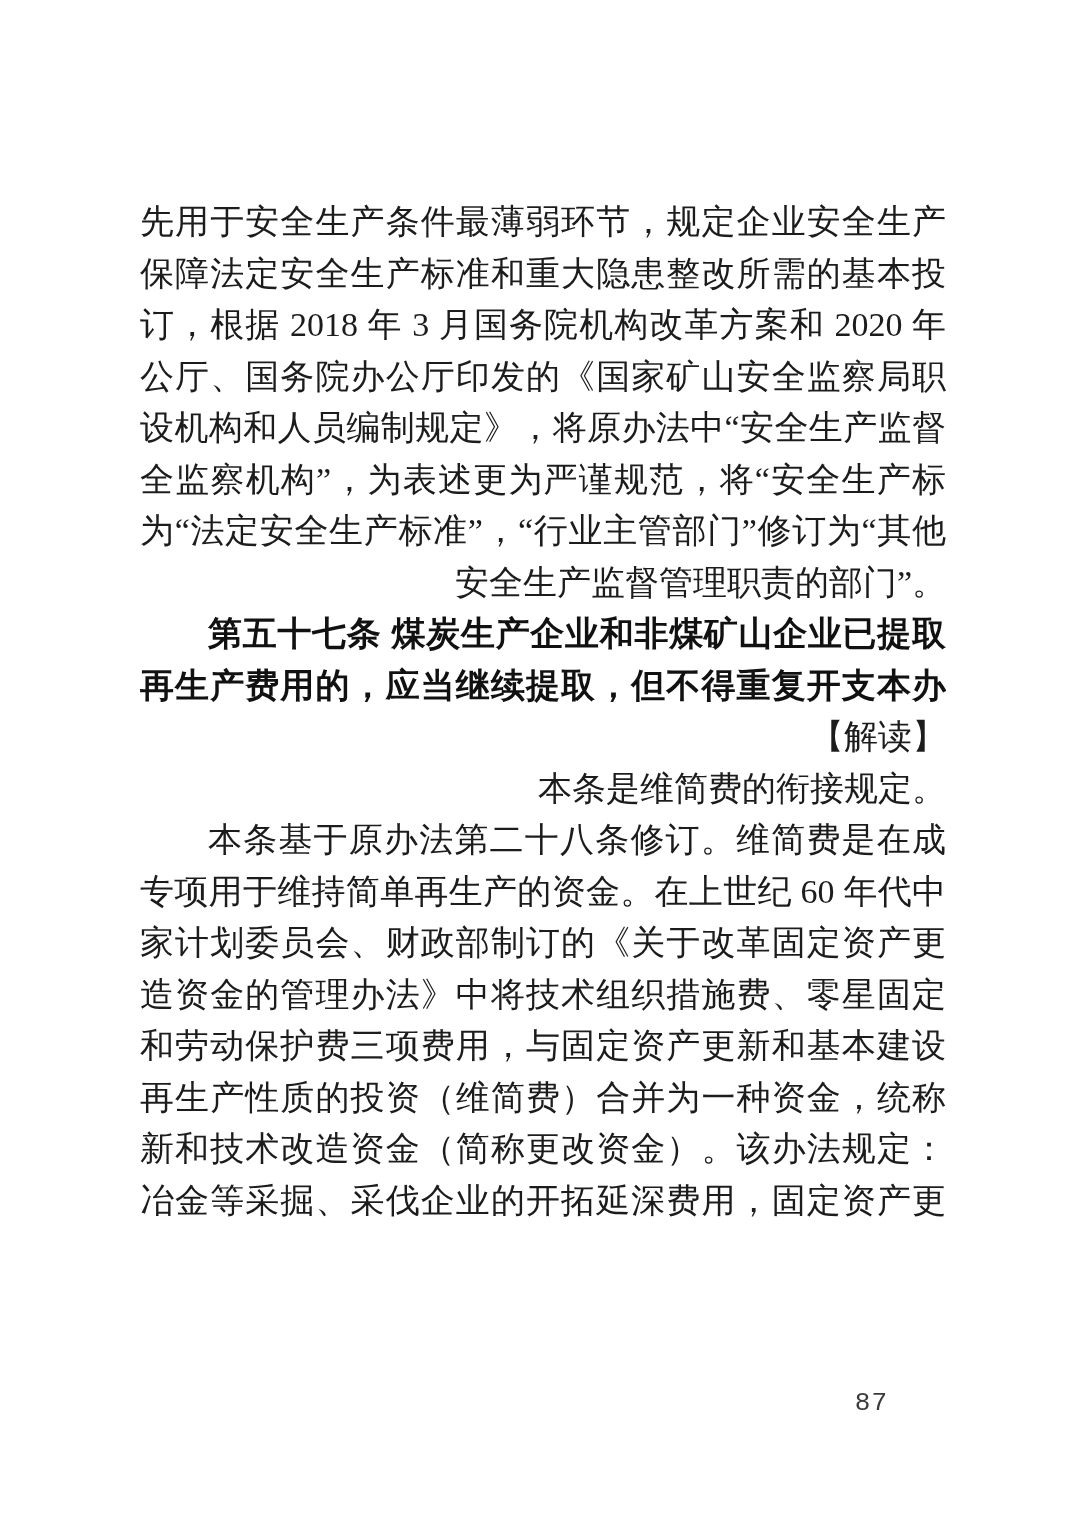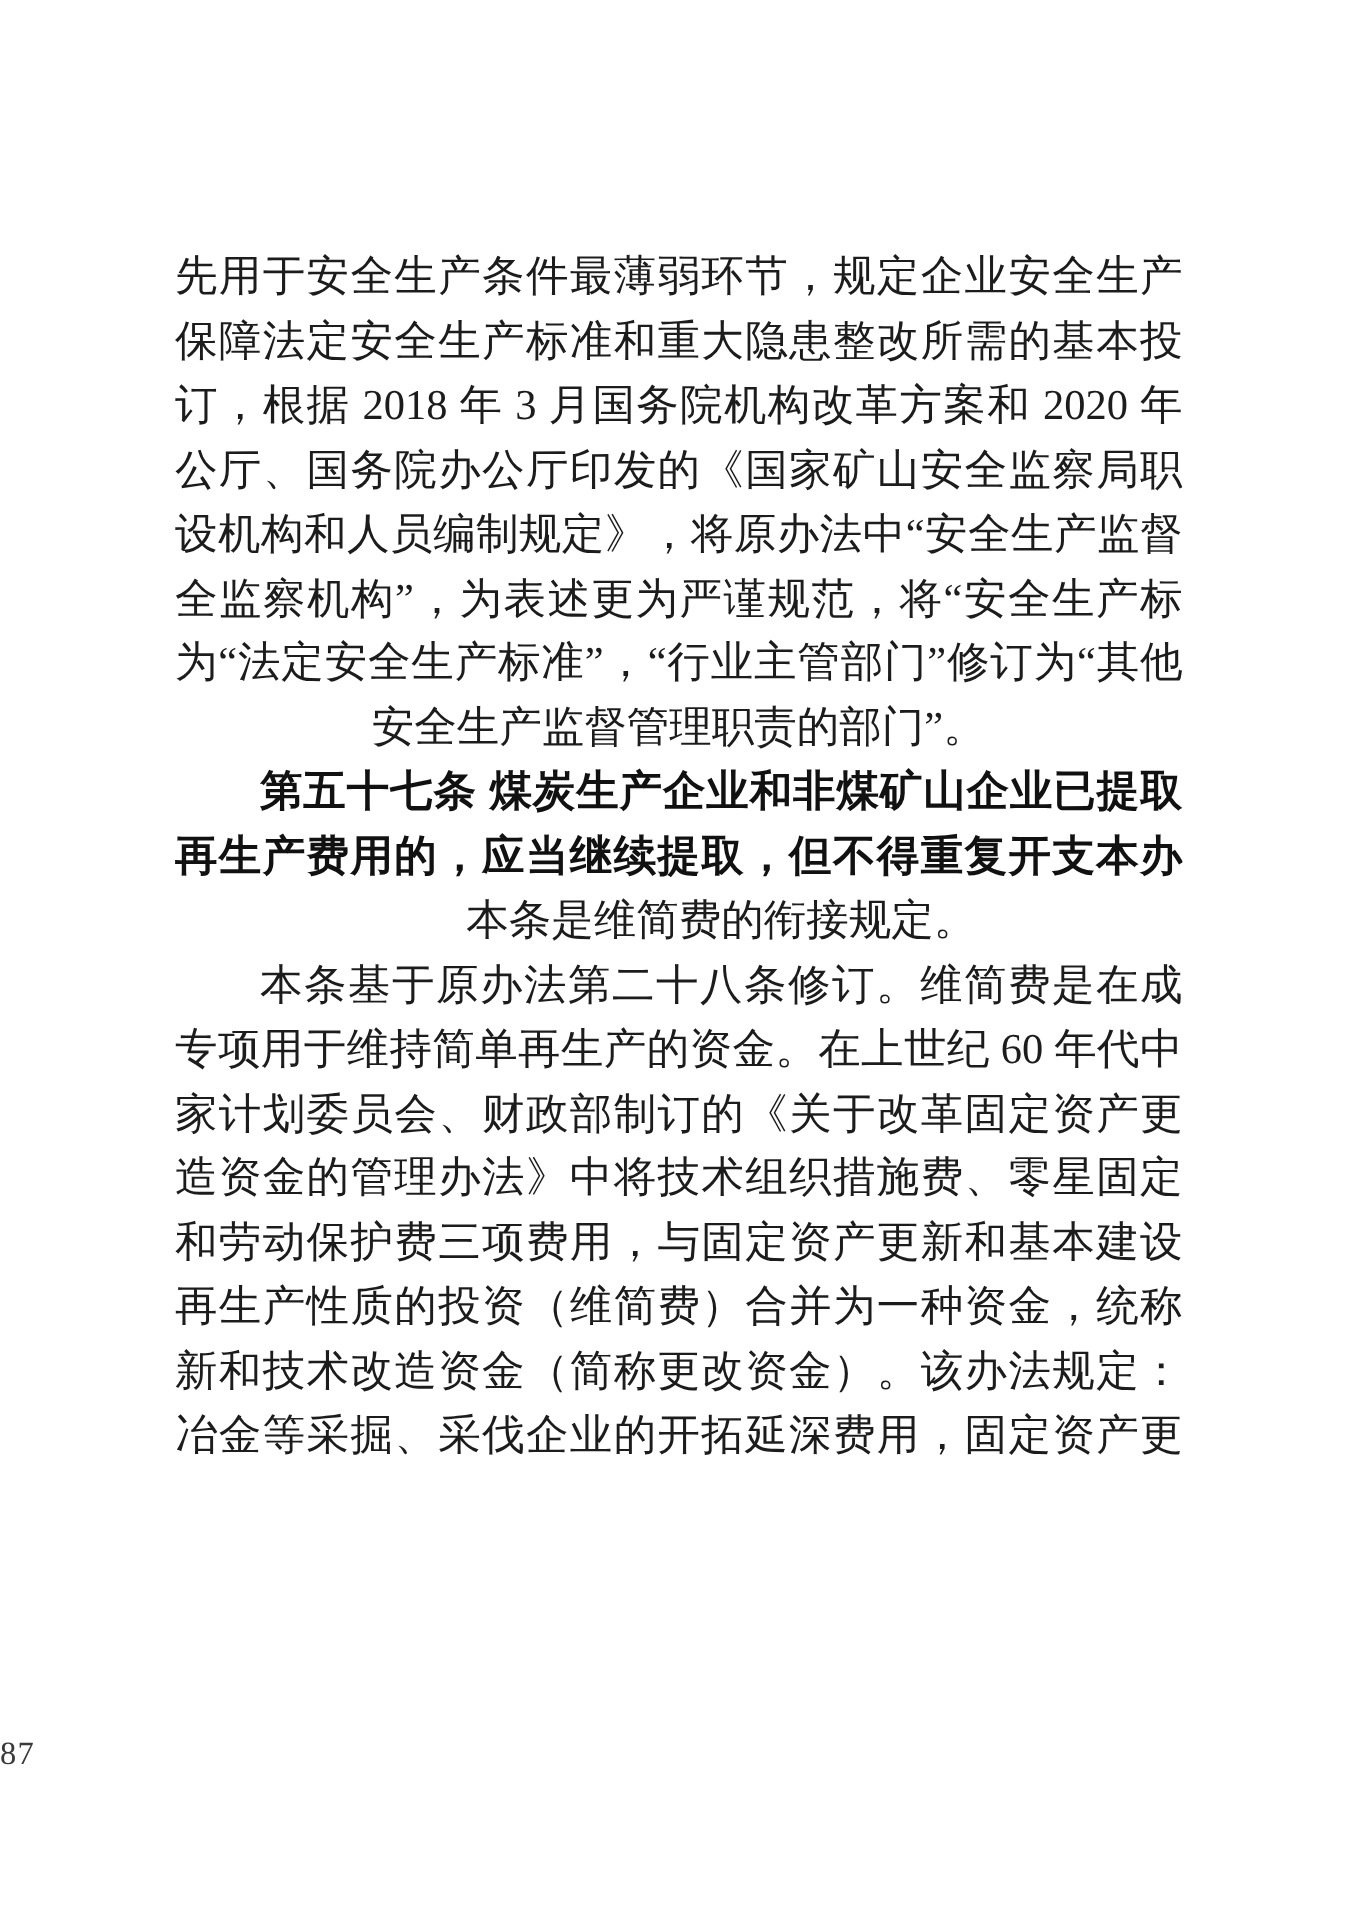--- a/index.html
+++ b/index.html
@@ -31,37 +31,37 @@
   }
   
   .line.fill {
     white-space: normal;
     text-align: justify;
     text-align-last: justify;
     overflow: hidden;
   }
   
   .line.end {
-    text-align: center;
+    text-align: right;
   }
   .line.indent {
     padding-left: 68px;
   }
   .para.bold .line {
     font-weight: bold;
     font-family: "Liberation Sans", "DejaVu Sans", sans-serif;
     color: #111111;
   }
   .footer {
     position: absolute;
     left: 0;
     top: 1388px;
     width: 888px;
-    text-align: left;
-    font-family: Liberation Serif, serif;
+    text-align: right;
+    font-family: Liberation Mono, monospace;
     font-size: 26px;
     color: #3a3a3a;
     letter-spacing: 1px;
   }
 </style>
 </head>
 <body>
 
 <div class="page">
 
@@ -76,20 +76,23 @@
       <div class="line fill">全监察机构”，为表述更为严谨规范，将“安全生产标准”修订</div>
       <div class="line fill">为“法定安全生产标准”，“行业主管部门”修订为“其他负有</div>
       <div class="line end">安全生产监督管理职责的部门”。</div>
     </div>
 
     <div class="para bold">
       <div class="line fill indent">第五十七条 煤炭生产企业和非煤矿山企业已提取维持简单</div>
       <div class="line fill">再生产费用的，应当继续提取，但不得重复开支本办法规定的企</div>
     </div>
 
+    <div class="para">
+      <div class="line end indent">【解读】</div>
+    </div>
 
     <div class="para">
       <div class="line end indent">本条是维简费的衔接规定。</div>
     </div>
 
     <div class="para">
       <div class="line fill indent">本条基于原办法第二十八条修订。维简费是在成本中列支，</div>
       <div class="line fill">专项用于维持简单再生产的资金。在上世纪 60 年代中期，原国</div>
       <div class="line fill">家计划委员会、财政部制订的《关于改革固定资产更新和技术改</div>
       <div class="line fill">造资金的管理办法》中将技术组织措施费、零星固定资产购置费</div>

